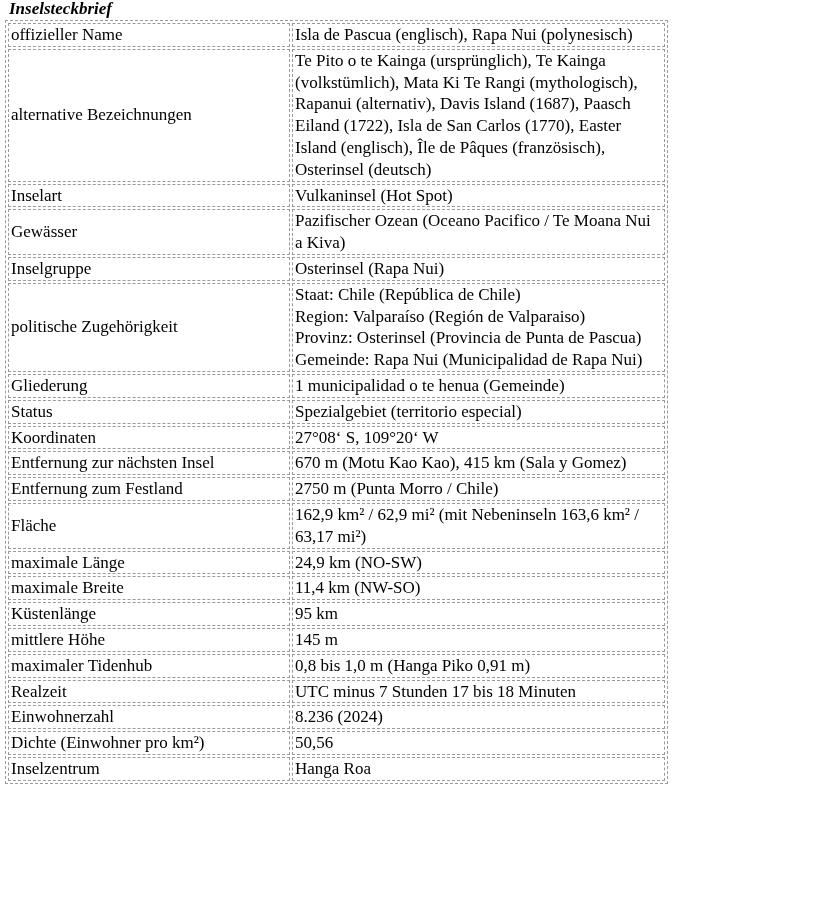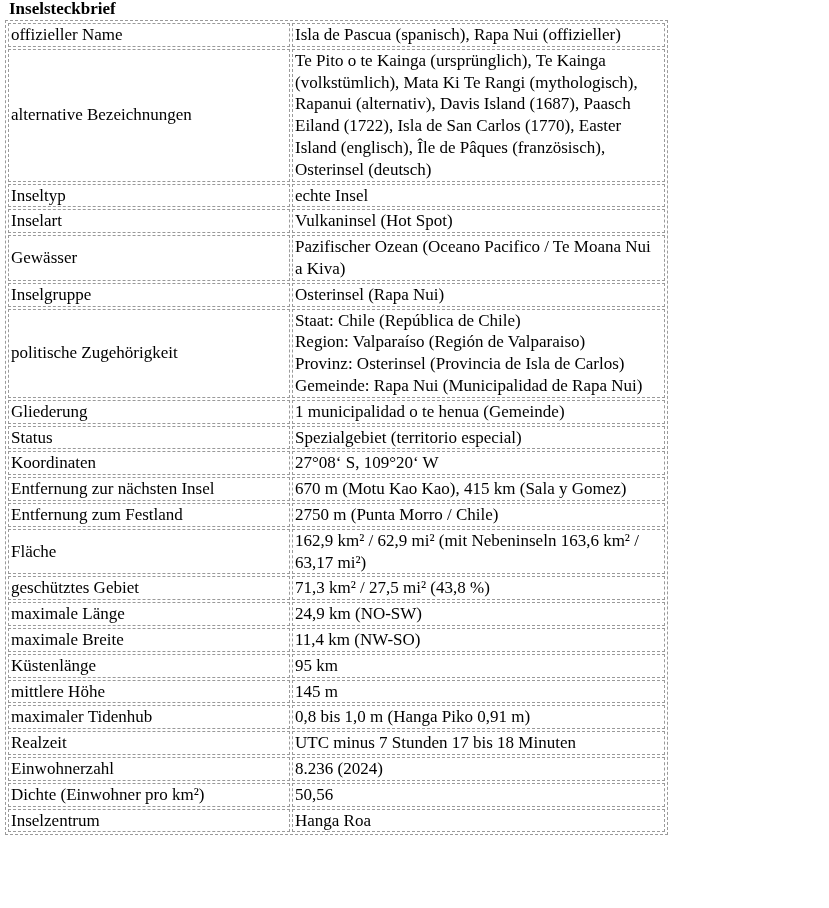--- a/index.html
+++ b/index.html
@@ -2,21 +2,21 @@
 <html><head>
   <meta charset="utf-8">
   <style>
     html, body { margin: 0; padding: 0; background: #ffffff; }
     body {
       width: 829px; height: 908px; overflow: hidden;
       font-family: "Liberation Serif", serif; color: #000;
     }
     .title {
       position: absolute; left: 9px; top: -1px;
-      font-weight: bold; font-size: 17px; line-height: 20px;
+      font-weight: bold; font-size: 17px; line-height: 20px; font-style: italic;
     }
     table {
       position: absolute; left: 5px; top: 20px;
       width: 663px;
       border-collapse: separate; border-spacing: 2px;
       border: 1px dashed #9a9a9a;
       font-size: 17px;
     }
     td {
       border: 1px dashed #9a9a9a;
@@ -29,33 +29,27 @@
 </head>
 <body>
 
 <div class="title">Inselsteckbrief</div>
 
 <table>
   <tbody id="rows">
       <tr>
         <td class="label">offizieller Name</td>
         <td>
-          <div>Isla de Pascua (spanisch), Rapa Nui (offizieller)</div>
+          <div>Isla de Pascua (englisch), Rapa Nui (polynesisch)</div>
         </td>
       </tr>
       <tr>
         <td class="label">alternative Bezeichnungen</td>
         <td>
           <div>Te Pito o te Kainga (ursprünglich), Te Kainga (volkstümlich), Mata Ki Te Rangi (mythologisch), Rapanui (alternativ), Davis Island (1687), Paasch Eiland (1722), Isla de San Carlos (1770), Easter Island (englisch), Île de Pâques (französisch), Osterinsel (deutsch)</div>
-        </td>
-      </tr>
-      <tr>
-        <td class="label">Inseltyp</td>
-        <td>
-          <div>echte Insel</div>
         </td>
       </tr>
       <tr>
         <td class="label">Inselart</td>
         <td>
           <div>Vulkaninsel (Hot Spot)</div>
         </td>
       </tr>
       <tr>
         <td class="label">Gewässer</td>
@@ -67,21 +61,21 @@
         <td class="label">Inselgruppe</td>
         <td>
           <div>Osterinsel (Rapa Nui)</div>
         </td>
       </tr>
       <tr>
         <td class="label">politische Zugehörigkeit</td>
         <td>
           <div>Staat: Chile (República de Chile)</div>
           <div>Region: Valparaíso (Región de Valparaiso)</div>
-          <div>Provinz: Osterinsel (Provincia de Isla de Carlos)</div>
+          <div>Provinz: Osterinsel (Provincia de Punta de Pascua)</div>
           <div>Gemeinde: Rapa Nui (Municipalidad de Rapa Nui)</div>
         </td>
       </tr>
       <tr>
         <td class="label">Gliederung</td>
         <td>
           <div>1 municipalidad o te henua (Gemeinde)</div>
         </td>
       </tr>
       <tr>
@@ -105,26 +99,20 @@
       <tr>
         <td class="label">Entfernung zum Festland</td>
         <td>
           <div>2750 m (Punta Morro / Chile)</div>
         </td>
       </tr>
       <tr>
         <td class="label">Fläche</td>
         <td>
           <div>162,9 km² / 62,9 mi² (mit Nebeninseln 163,6 km² / 63,17 mi²)</div>
-        </td>
-      </tr>
-      <tr>
-        <td class="label">geschütztes Gebiet</td>
-        <td>
-          <div>71,3 km² / 27,5 mi² (43,8 %)</div>
         </td>
       </tr>
       <tr>
         <td class="label">maximale Länge</td>
         <td>
           <div>24,9 km (NO-SW)</div>
         </td>
       </tr>
       <tr>
         <td class="label">maximale Breite</td>

